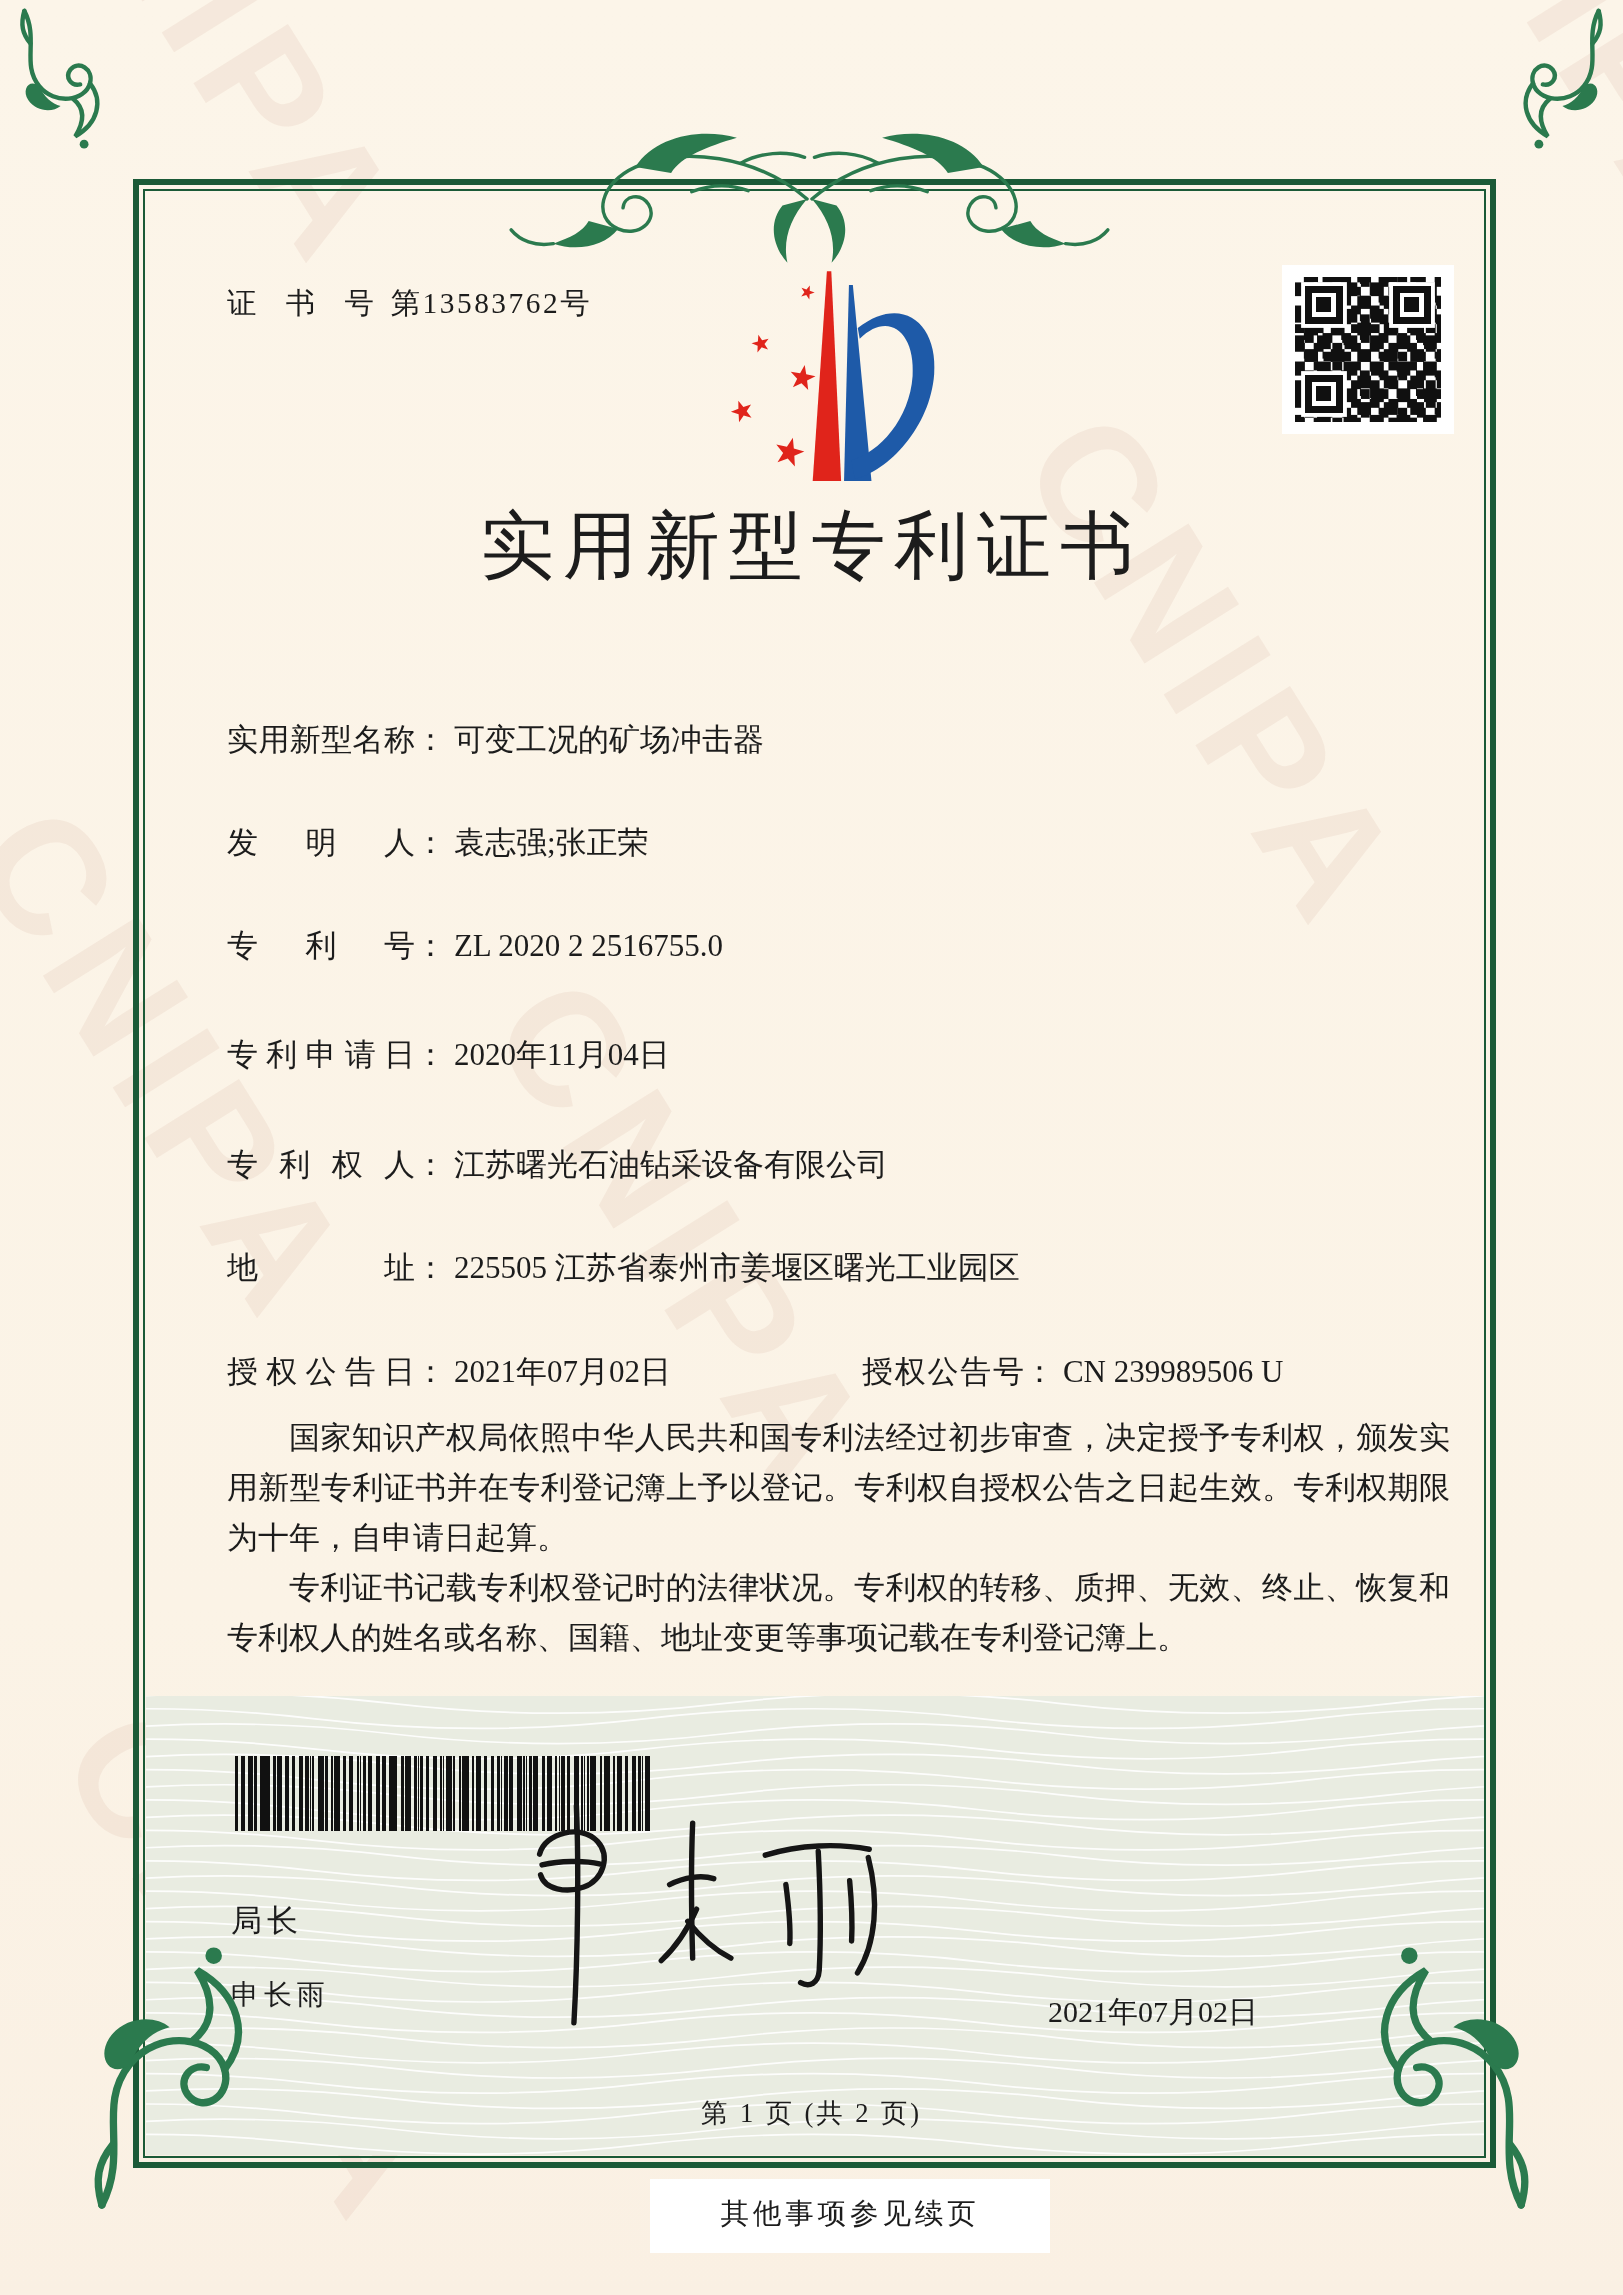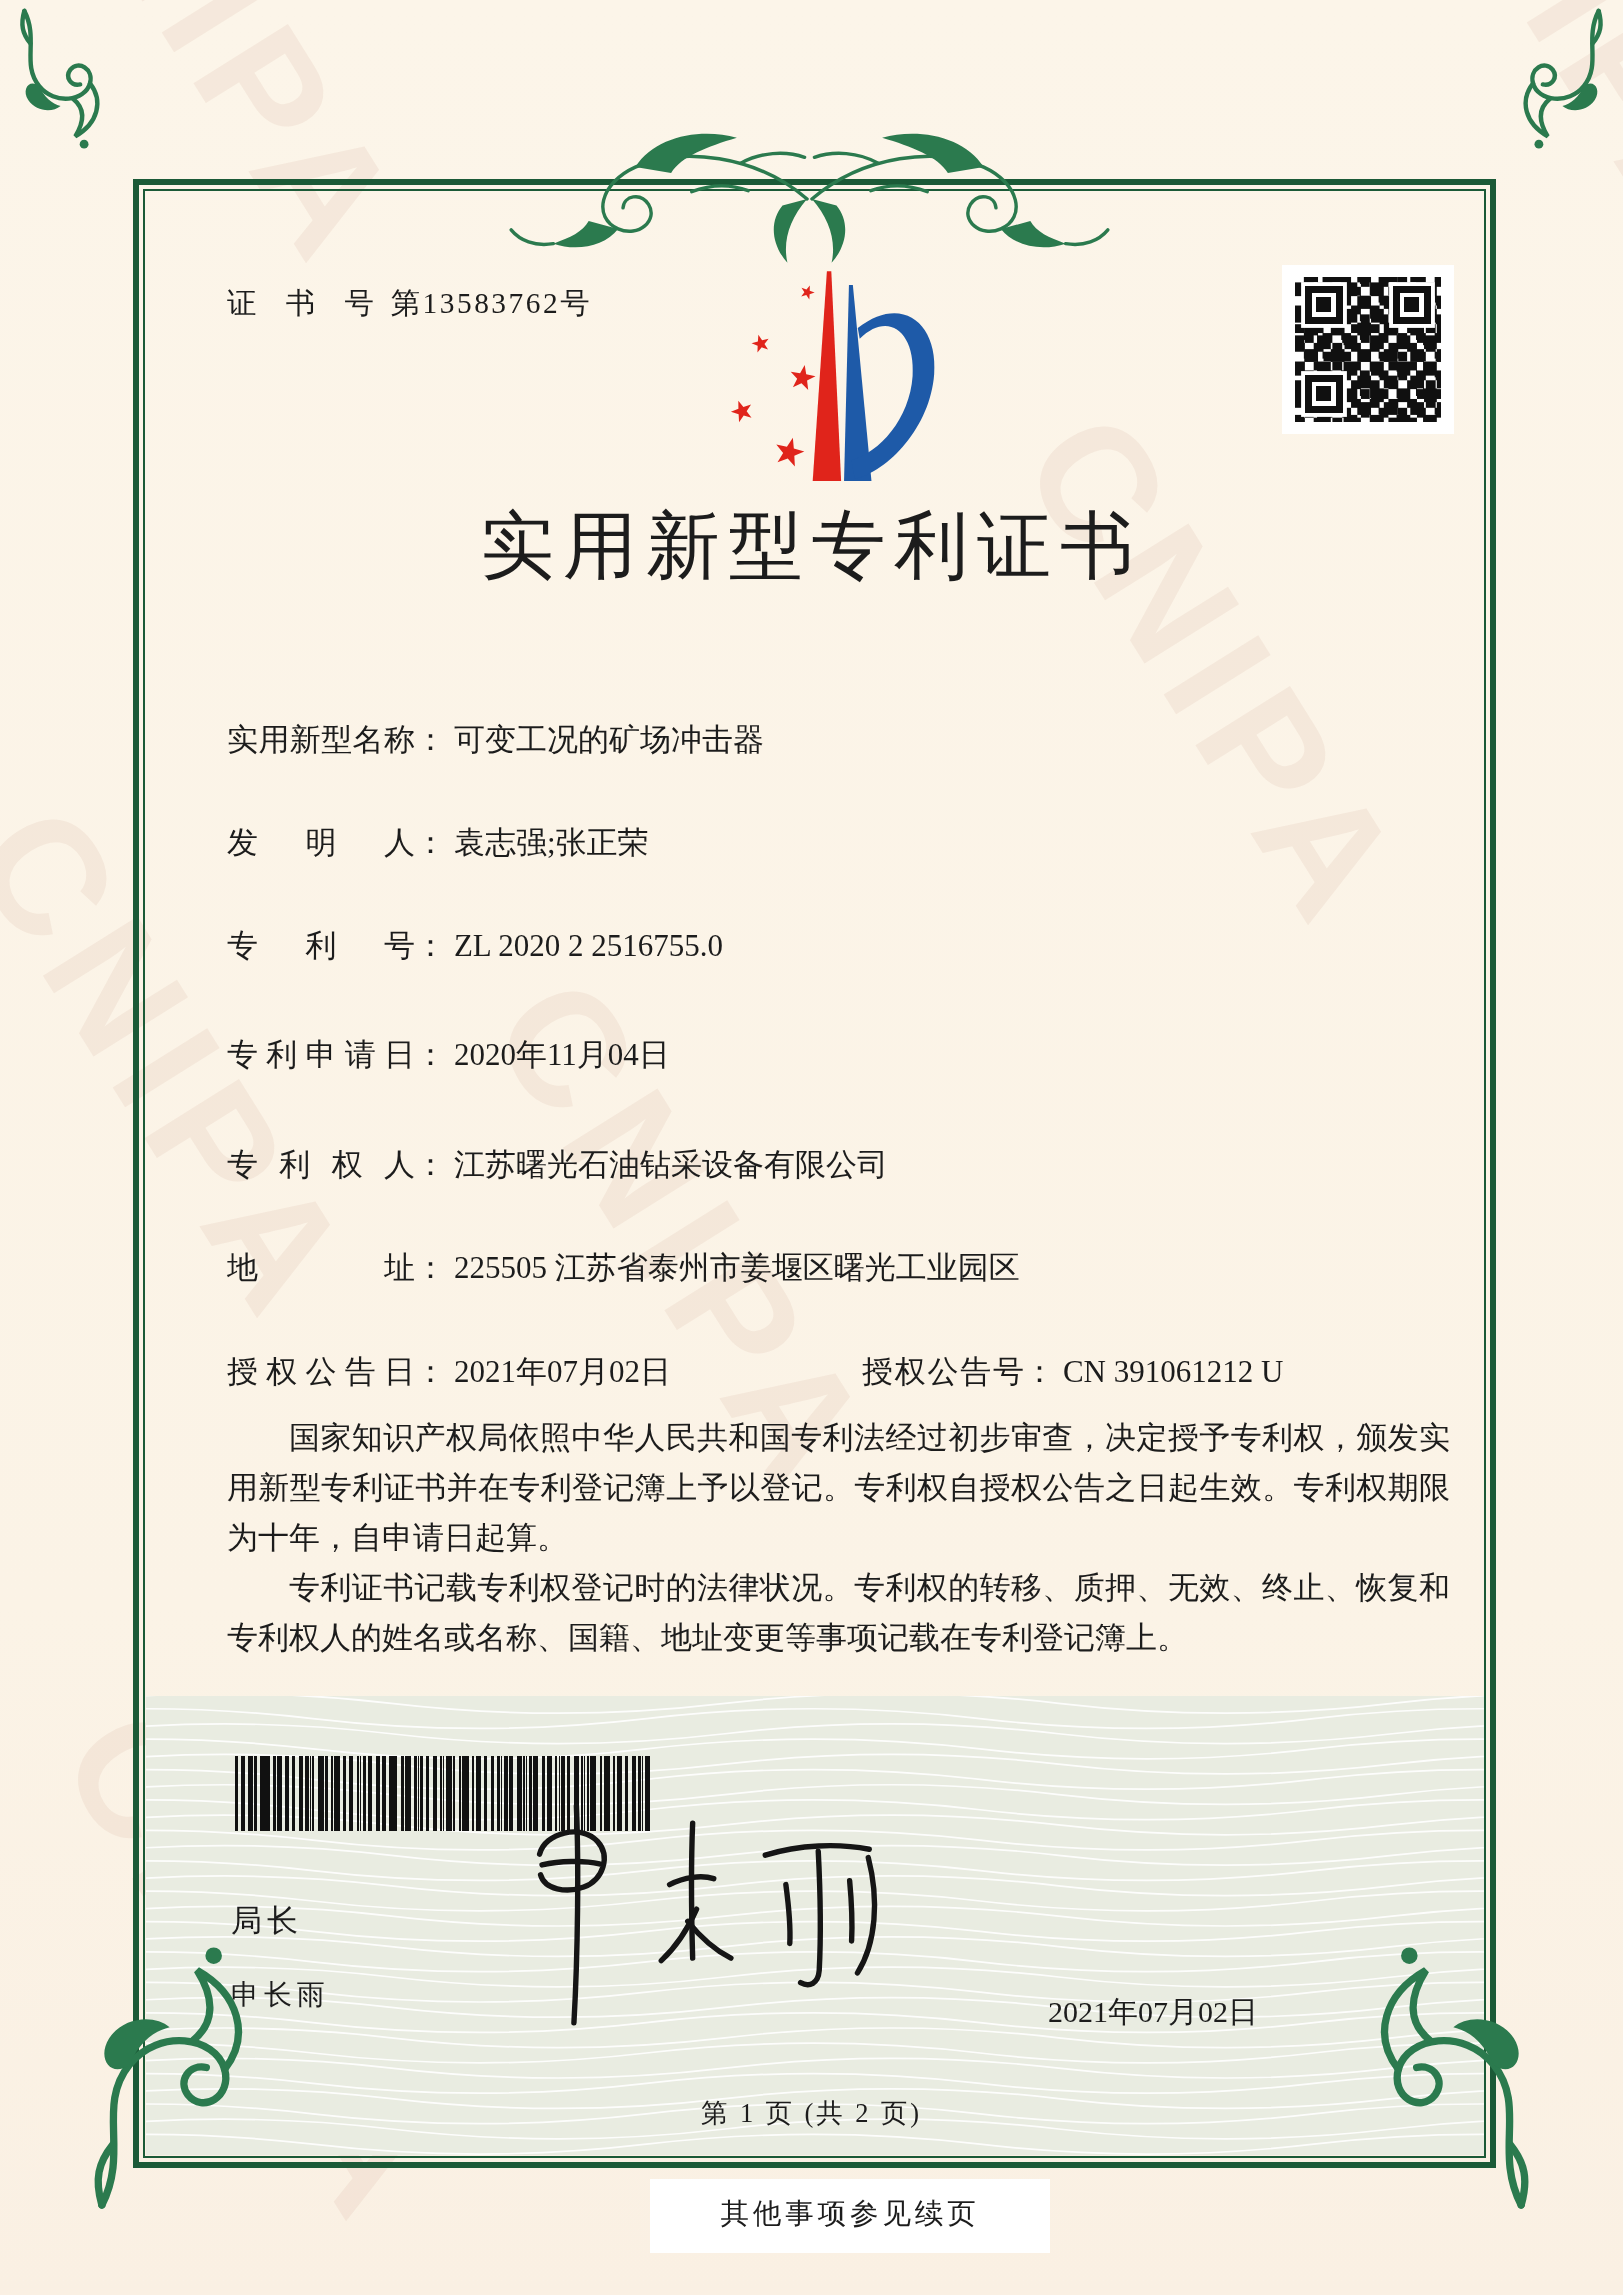--- a/index.html
+++ b/index.html
@@ -222,21 +222,21 @@
   </div>
   <div class="frow" style="top:1144px;">
     <span class="flabel">专利权人</span><span>：</span><span class="fvalue">江苏曙光石油钻采设备有限公司</span>
   </div>
   <div class="frow" style="top:1247px;">
     <span class="flabel">地址</span><span>：</span><span class="fvalue">225505 江苏省泰州市姜堰区曙光工业园区</span>
   </div>
   <div class="frow" style="top:1351px;width:1256px;">
     <span class="flabel">授权公告日</span><span>：</span><span class="fvalue">2021年07月02日</span>
     <span class="grant2">
-      <span class="flabel-s">授权公告号</span><span>：</span><span class="fvalue">CN 391061212 U</span>
+      <span class="flabel-s">授权公告号</span><span>：</span><span class="fvalue">CN 239989506 U</span>
     </span>
   </div>
 
   <div class="paras">
     <p>国家知识产权局依照中华人民共和国专利法经过初步审查，决定授予专利权，颁发实用新型专利证书并在专利登记簿上予以登记。专利权自授权公告之日起生效。专利权期限为十年，自申请日起算。</p>
     <p>专利证书记载专利权登记时的法律状况。专利权的转移、质押、无效、终止、恢复和专利权人的姓名或名称、国籍、地址变更等事项记载在专利登记簿上。</p>
   </div>
 
   <div class="barcode"></div>
 

